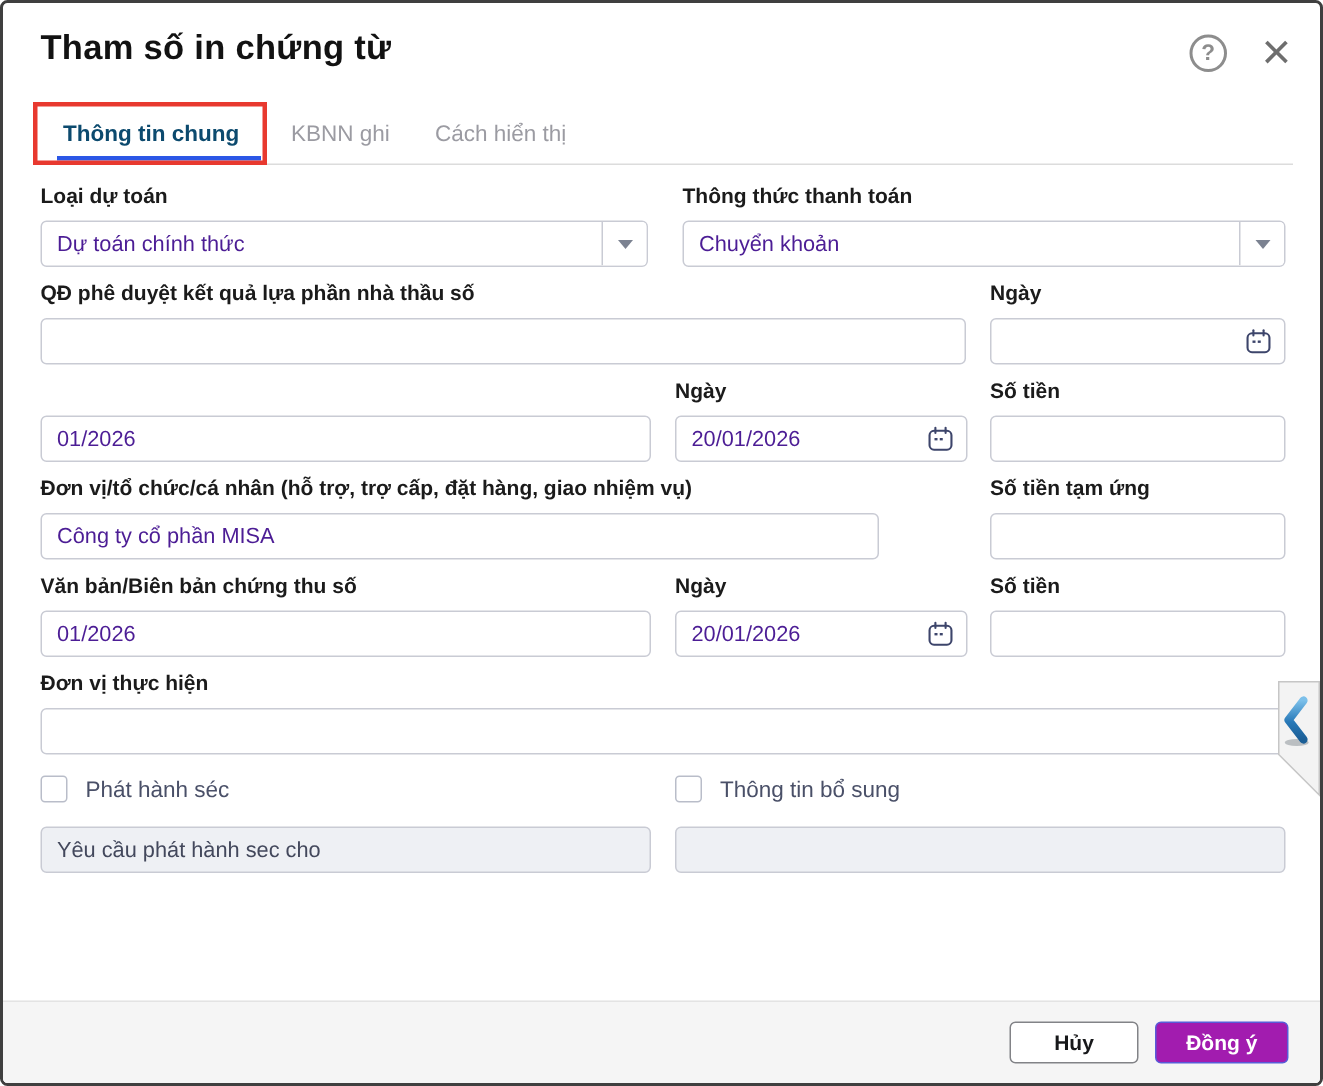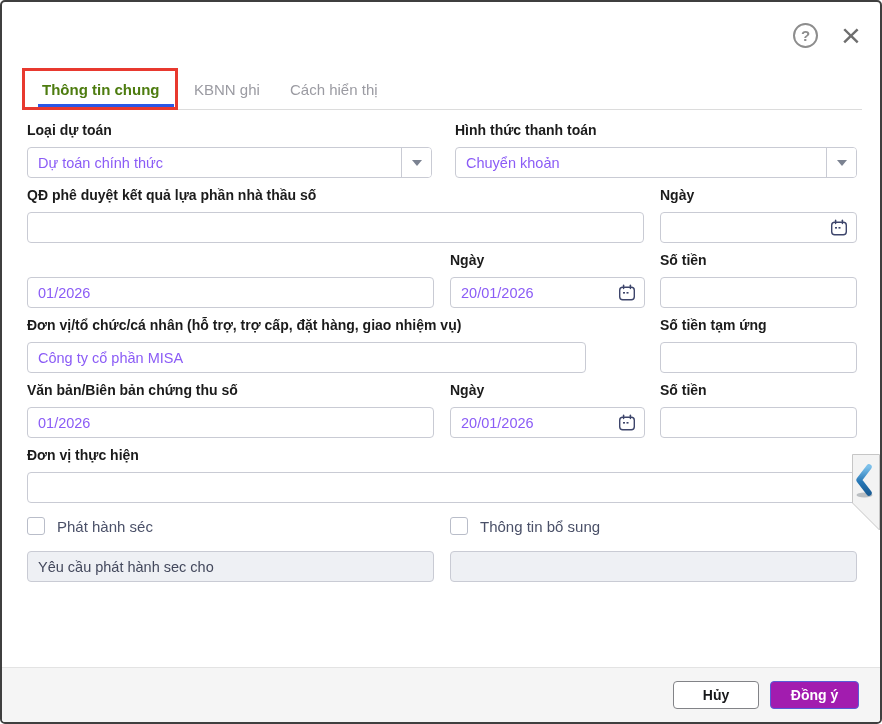--- a/index.html
+++ b/index.html
@@ -22,32 +22,32 @@
     color: #8d8d8d; font-size: 15px; font-weight: bold;
     display: flex; align-items: center; justify-content: center; cursor: pointer; background: #fff;
   }
   .close-btn {
     position: absolute; left: 833px; top: 14px; width: 32px; height: 38px;
     font-size: 34px; font-weight: 100; color: #6e6e6e; line-height: 38px; text-align: center; cursor: pointer;
   }
 
   
   .tab { position: absolute; top: 79px; font-size: 15px; color: #9b9ba2; cursor: pointer; white-space: nowrap; }
-  .tab.active { color: #4d7c0f; font-weight: bold; }
+  .tab.active { color: #0c4a6e; font-weight: bold; }
   .tab-underline { position: absolute; left: 36px; top: 102px; width: 136px; height: 3px; background: #2b57e6; }
   .tabs-divider { position: absolute; left: 20px; right: 18px; top: 107px; height: 1px; background: #dcdcdc; }
   .annotation-box { position: absolute; left: 20px; top: 66px; width: 156px; height: 42px; border: 3px solid #e8392f; z-index: 6; pointer-events: none; }
 
   
   .lbl { position: absolute; font-size: 14px; font-weight: bold; color: #1b1b1b; white-space: nowrap; }
   .box {
     position: absolute; height: 31px;
     border: 1px solid #c9cbd4; border-radius: 4px; background: #fff;
     display: flex; align-items: center;
-    font-size: 14.5px; color: #8b5cf6; overflow: hidden;
+    font-size: 14.5px; color: #4c1d95; overflow: hidden;
   }
   .box .val { padding: 0 10px; flex: 1; white-space: nowrap; }
   .box.disabled { background: #eef0f4; color: #43485c; }
   .combo-btn { width: 30px; align-self: stretch; border-left: 1px solid #c9cbd4; display: flex; align-items: center; justify-content: center; cursor: pointer; background: #fff; }
   .arrow-down { width: 0; height: 0; border-left: 5px solid transparent; border-right: 5px solid transparent; border-top: 6px solid #7b8291; }
   .cal-icon { margin-left: auto; margin-right: 8px; flex: 0 0 auto; cursor: pointer; }
 
   
   .cb { position: absolute; width: 18px; height: 18px; border: 1px solid #b9bdc9; border-radius: 3px; background: #fff; cursor: pointer; }
   .cb-lbl { position: absolute; font-size: 15px; color: #4a5068; white-space: nowrap; }
@@ -59,40 +59,41 @@
   .footer { position: absolute; left: 0; right: 0; bottom: 0; height: 55px; background: #f5f5f5; border-top: 1px solid #e3e3e3; }
   .btn { position: absolute; top: 679px; height: 28px; border-radius: 4px; font-size: 14px; font-weight: bold; font-family: "Liberation Sans", sans-serif; cursor: pointer; z-index: 3; }
   .btn-cancel { left: 671px; width: 86px; background: #fff; border: 1px solid #828387; color: #17181a; text-align: center; }
   .btn-ok { left: 768px; width: 89px; background: #a21caf; border: 1px solid #585cd8; color: #fff; }
 </style>
 </head>
 <body>
 
 <div class="dialog">
 
+  <div class="title">Tham số in chứng từ</div>
   <div class="help-btn">
       <span>?</span>
     </div>
   <div class="close-btn"><span>×</span></div>
 
   <div class="tab active" style="left:40px">Thông tin chung</div>
   <div class="tab" style="left:192px">KBNN ghi</div>
   <div class="tab" style="left:288px">Cách hiển thị</div>
   <div class="tab-underline"></div>
   <div class="tabs-divider"></div>
   <div class="annotation-box"></div>
 
   <div class="lbl" style="left:25px;top:120px">Loại dự toán</div>
   <div class="box" style="left:25px;top:145px;width:405px">
     <span class="val">Dự toán chính thức</span>
     <span class="combo-btn">
         <span class="arrow-down"></span>
       </span>
   </div>
-  <div class="lbl" style="left:453px;top:120px">Hình thức thanh toán</div>
+  <div class="lbl" style="left:453px;top:120px">Thông thức thanh toán</div>
   <div class="box" style="left:453px;top:145px;width:402px">
     <span class="val">Chuyển khoản</span>
     <span class="combo-btn">
         <span class="arrow-down"></span>
       </span>
   </div>
 
   <div class="lbl" style="left:25px;top:185px">QĐ phê duyệt kết quả lựa phần nhà thầu số</div>
   <div class="box" style="left:25px;top:210px;width:617px">
     <span class="val"></span>

